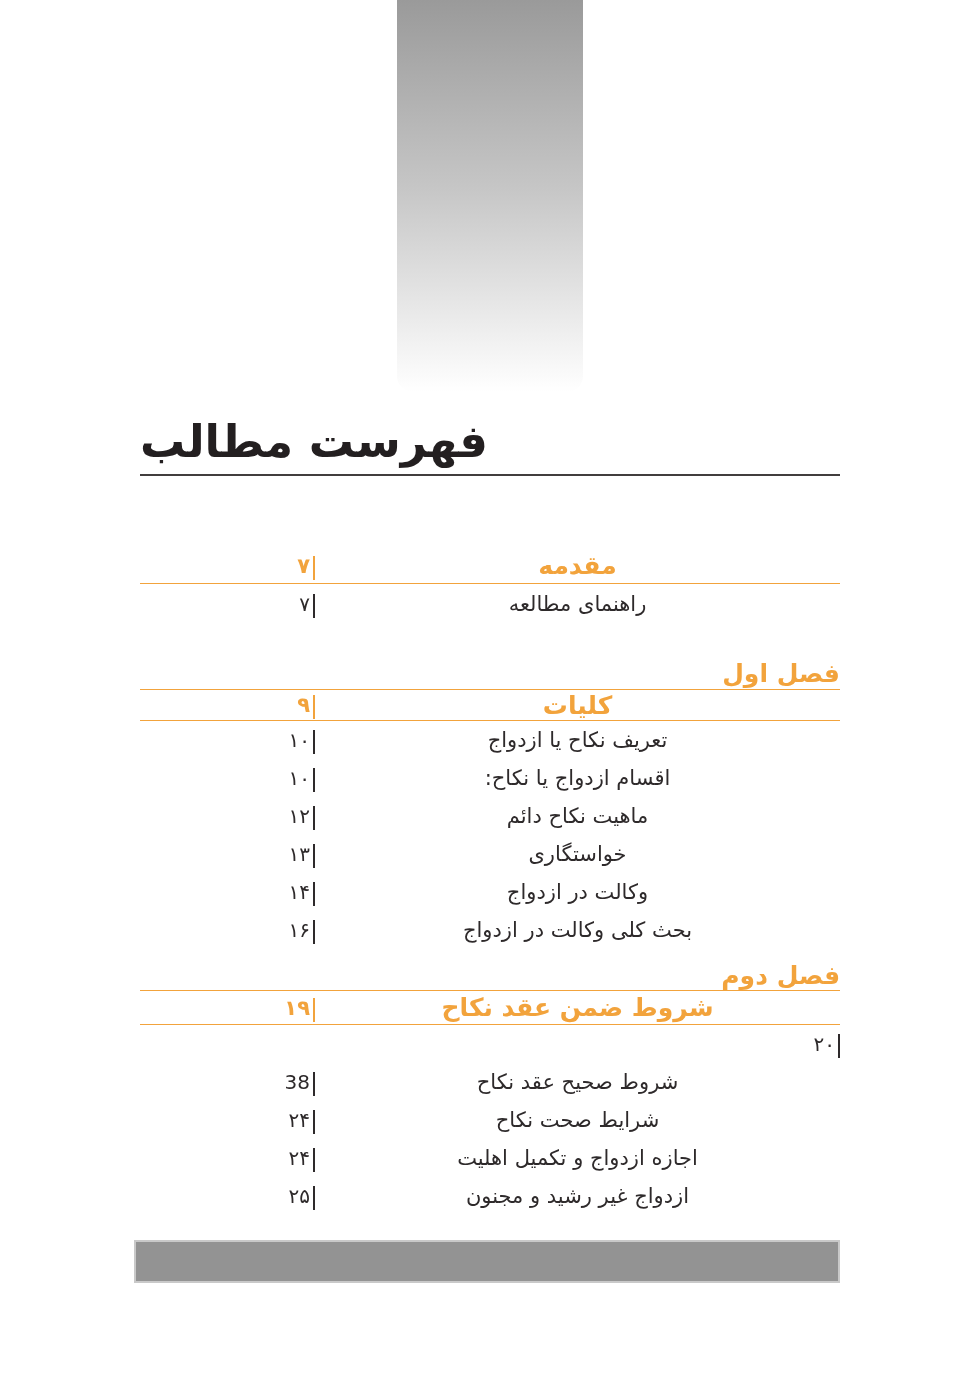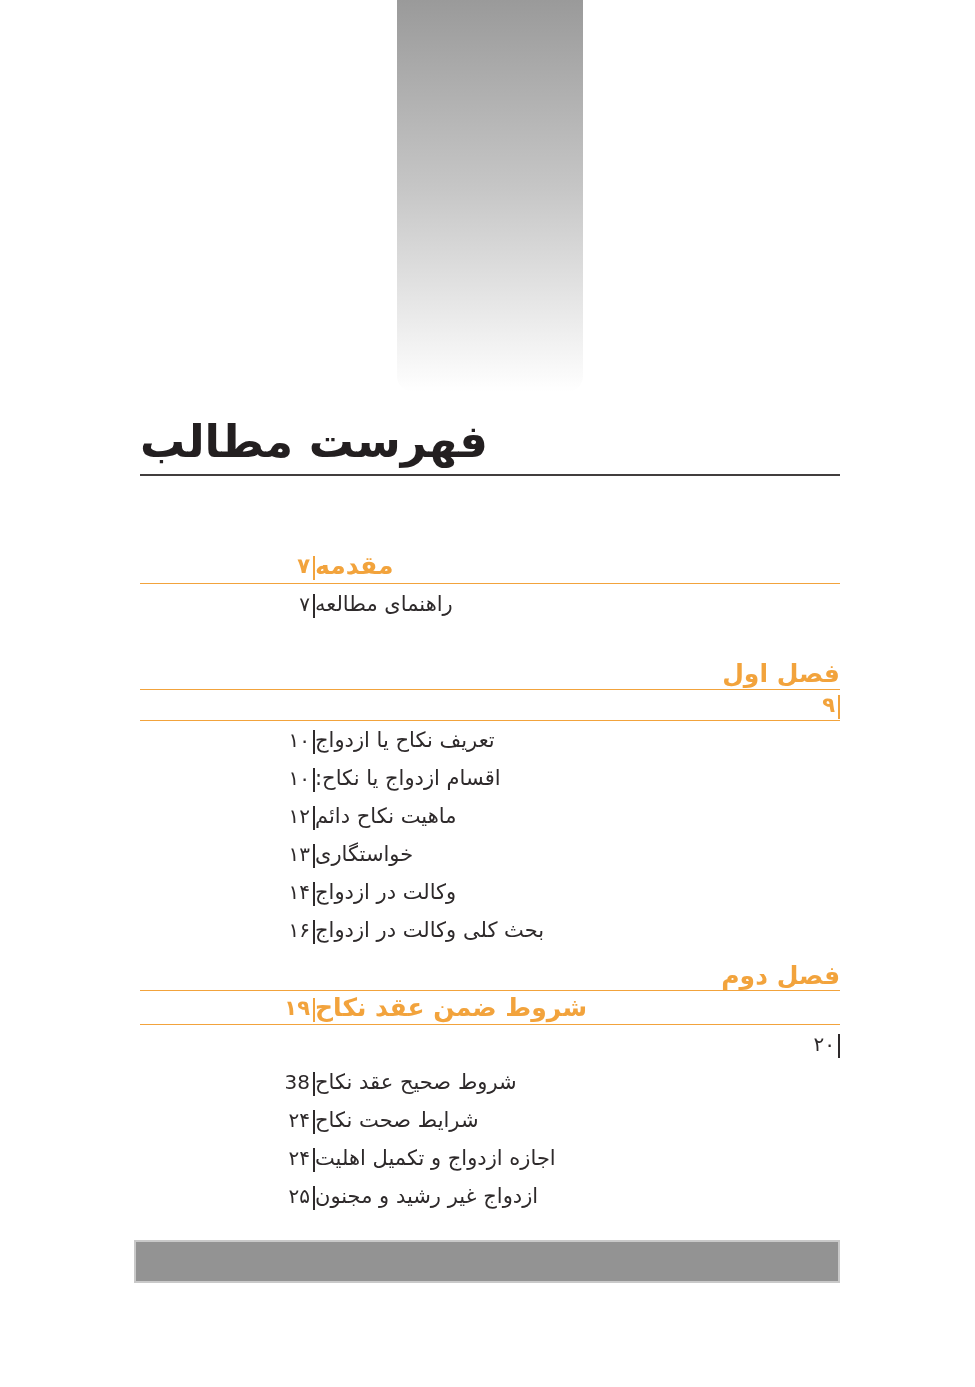--- a/index.html
+++ b/index.html
@@ -30,21 +30,21 @@
   }
   .title-wrap h1{
     margin:0;font-size:45px;line-height:76px;font-weight:bold;
     color:var(--title-ink);direction:rtl;
   }
   
   .toc{
     position:absolute;left:140px;top:548px;width:700px;direction:rtl;
   }
   .row{display:flex;align-items:center;}
-  .label{flex:1;text-align:left;}
+  .label{flex:1;text-align:center;}
   .num-cell{
     width:175px;direction:ltr;display:flex;align-items:center;
     justify-content:flex-end;gap:3px;flex:0 0 175px;
   }
   .vbar{width:2px;height:24px;background:currentColor;transform:translateY(2px);}
   .head{border-bottom:1.5px solid var(--accent);color:var(--accent);font-weight:bold;}
   .head .label{font-size:25px;}
   .head .num{font-size:21px;font-weight:bold;}
   .item{color:var(--ink);}
   .item .label{font-size:21px;}
@@ -92,20 +92,21 @@
         <span class="num-cell">
           <span class="num">۷</span>
           <span class="vbar"></span>
         </span>
       </div>
     </section>
 
     <section>
       <div class="chapter s1-chapter">فصل اول</div>
       <div class="row head s1-head">
+        <span class="label">کلیات</span>
         <span class="num-cell">
           <span class="num">۹</span>
           <span class="vbar"></span>
         </span>
       </div>
       <div class="row item r38">
         <span class="label">تعریف نکاح یا ازدواج</span>
         <span class="num-cell">
           <span class="num">۱۰</span>
           <span class="vbar"></span>

